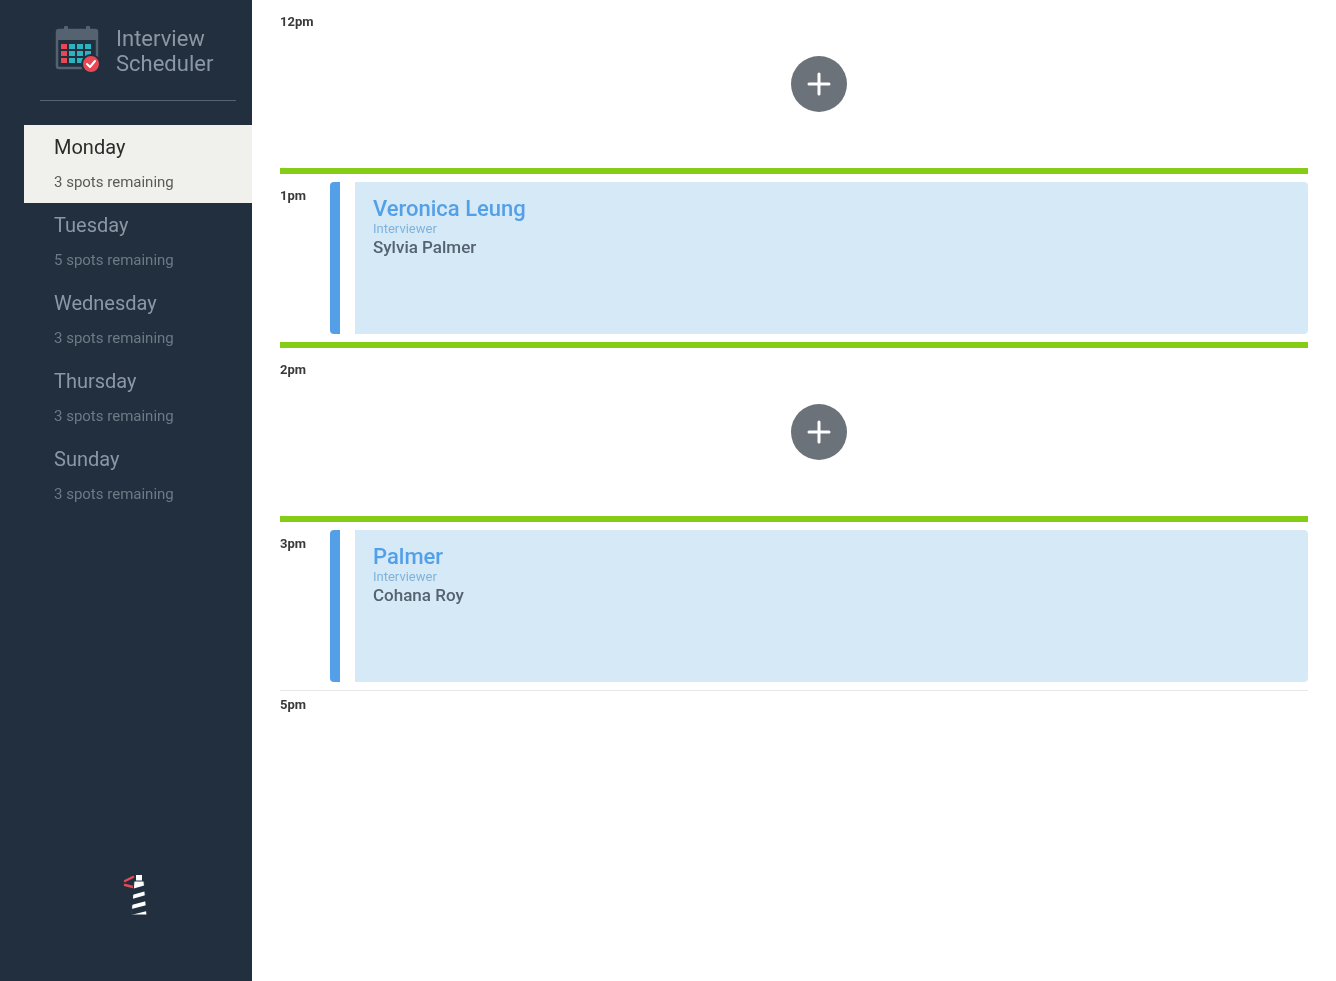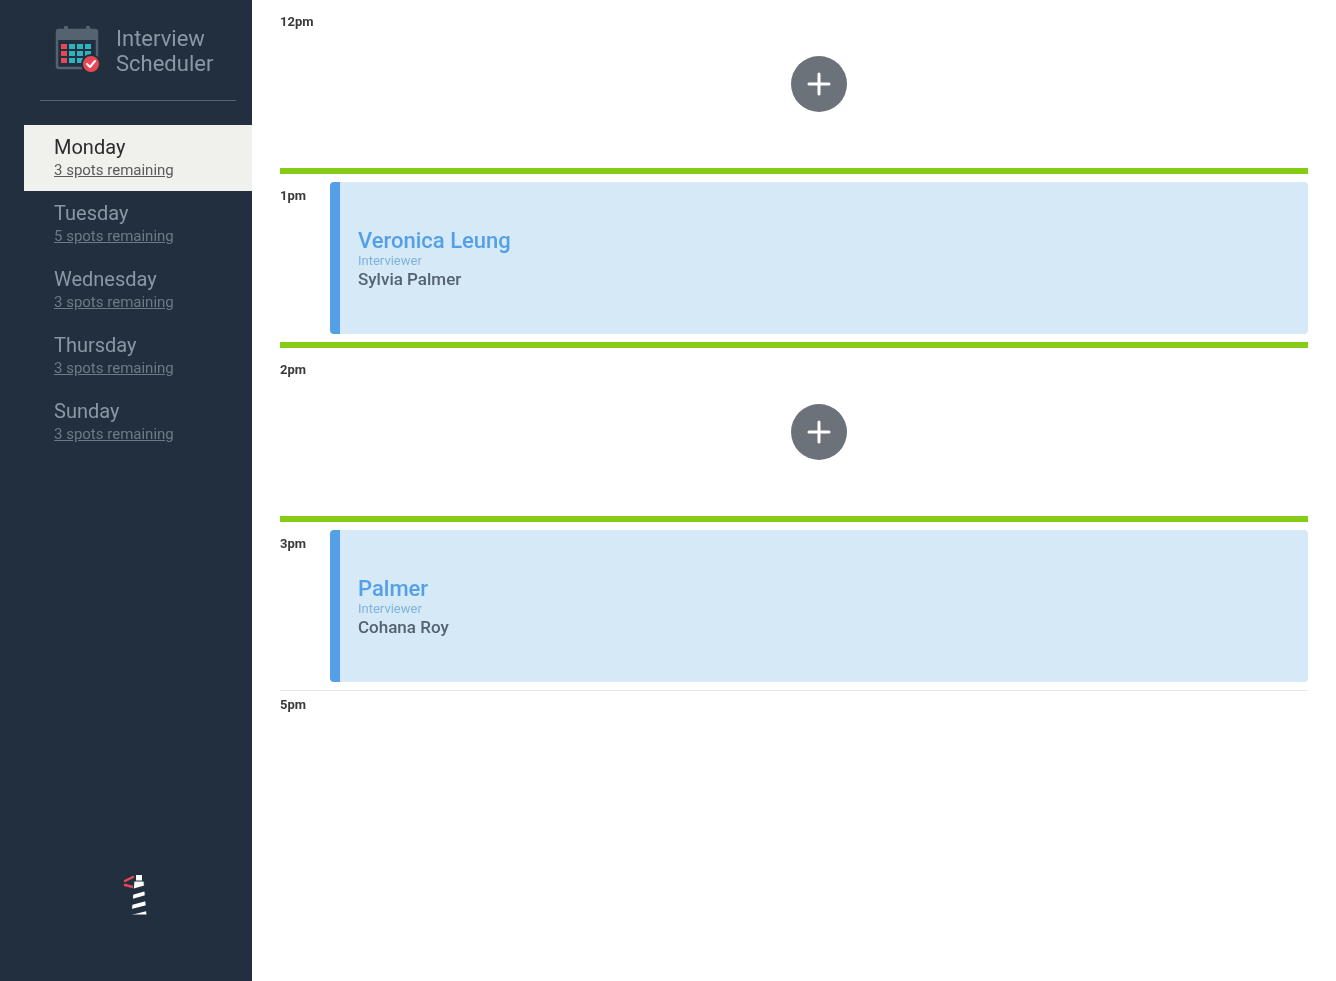--- a/index.html
+++ b/index.html
@@ -38,22 +38,21 @@
     cursor: pointer;
   }
   .day-item .day-name {
     color: #8b97a4;
     font-size: 20px;
     font-weight: 400;
   }
   .day-item .day-spots {
     color: #6d7a86;
     font-size: 15px;
-    margin-top: 2px;
-    text-decoration: underline;
+    margin-top: 14px;
   }
   .day-item.selected {
     background: #f0f0ec;
   }
   .day-item.selected .day-name {
     color: #2c2c2c;
   }
   .day-item.selected .day-spots {
     color: #5a5a5a;
   }
@@ -124,21 +123,22 @@
     background: #54a0e8;
     border-radius: 4px 0 0 4px;
   }
   .appointment-card {
     flex: 1;
     background: #d6e9f6;
     border-radius: 0 4px 4px 0;
     padding: 14px 12px 14px 18px;
     display: flex;
     flex-direction: column;
-    justify-content: center;
+    justify-content: flex-start;
+    margin-left: 15px;
   }
   .appointment-student {
     color: #54a0e8;
     font-size: 22px;
     font-weight: 500;
   }
   .appointment-footer .interviewer-label {
     color: #7fb3dd;
     font-size: 13px;
   }

